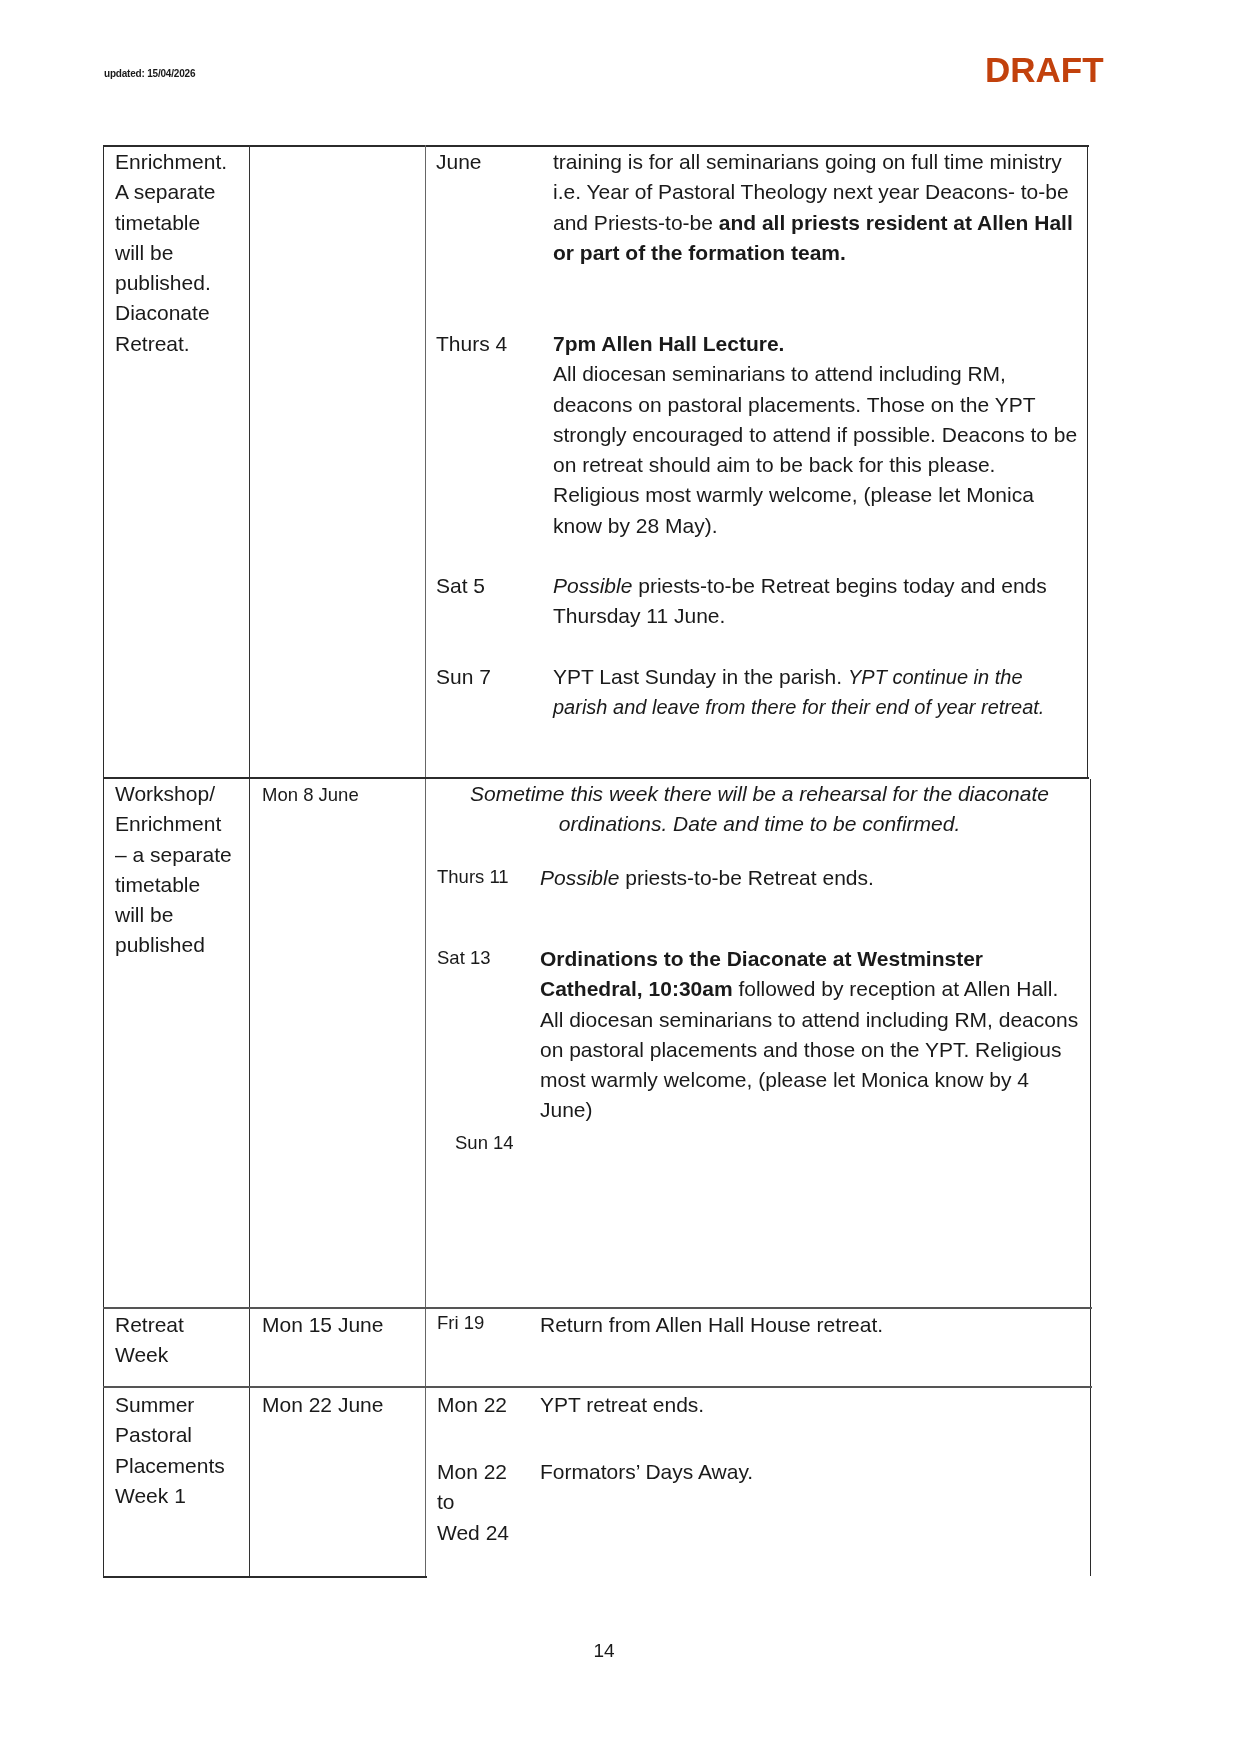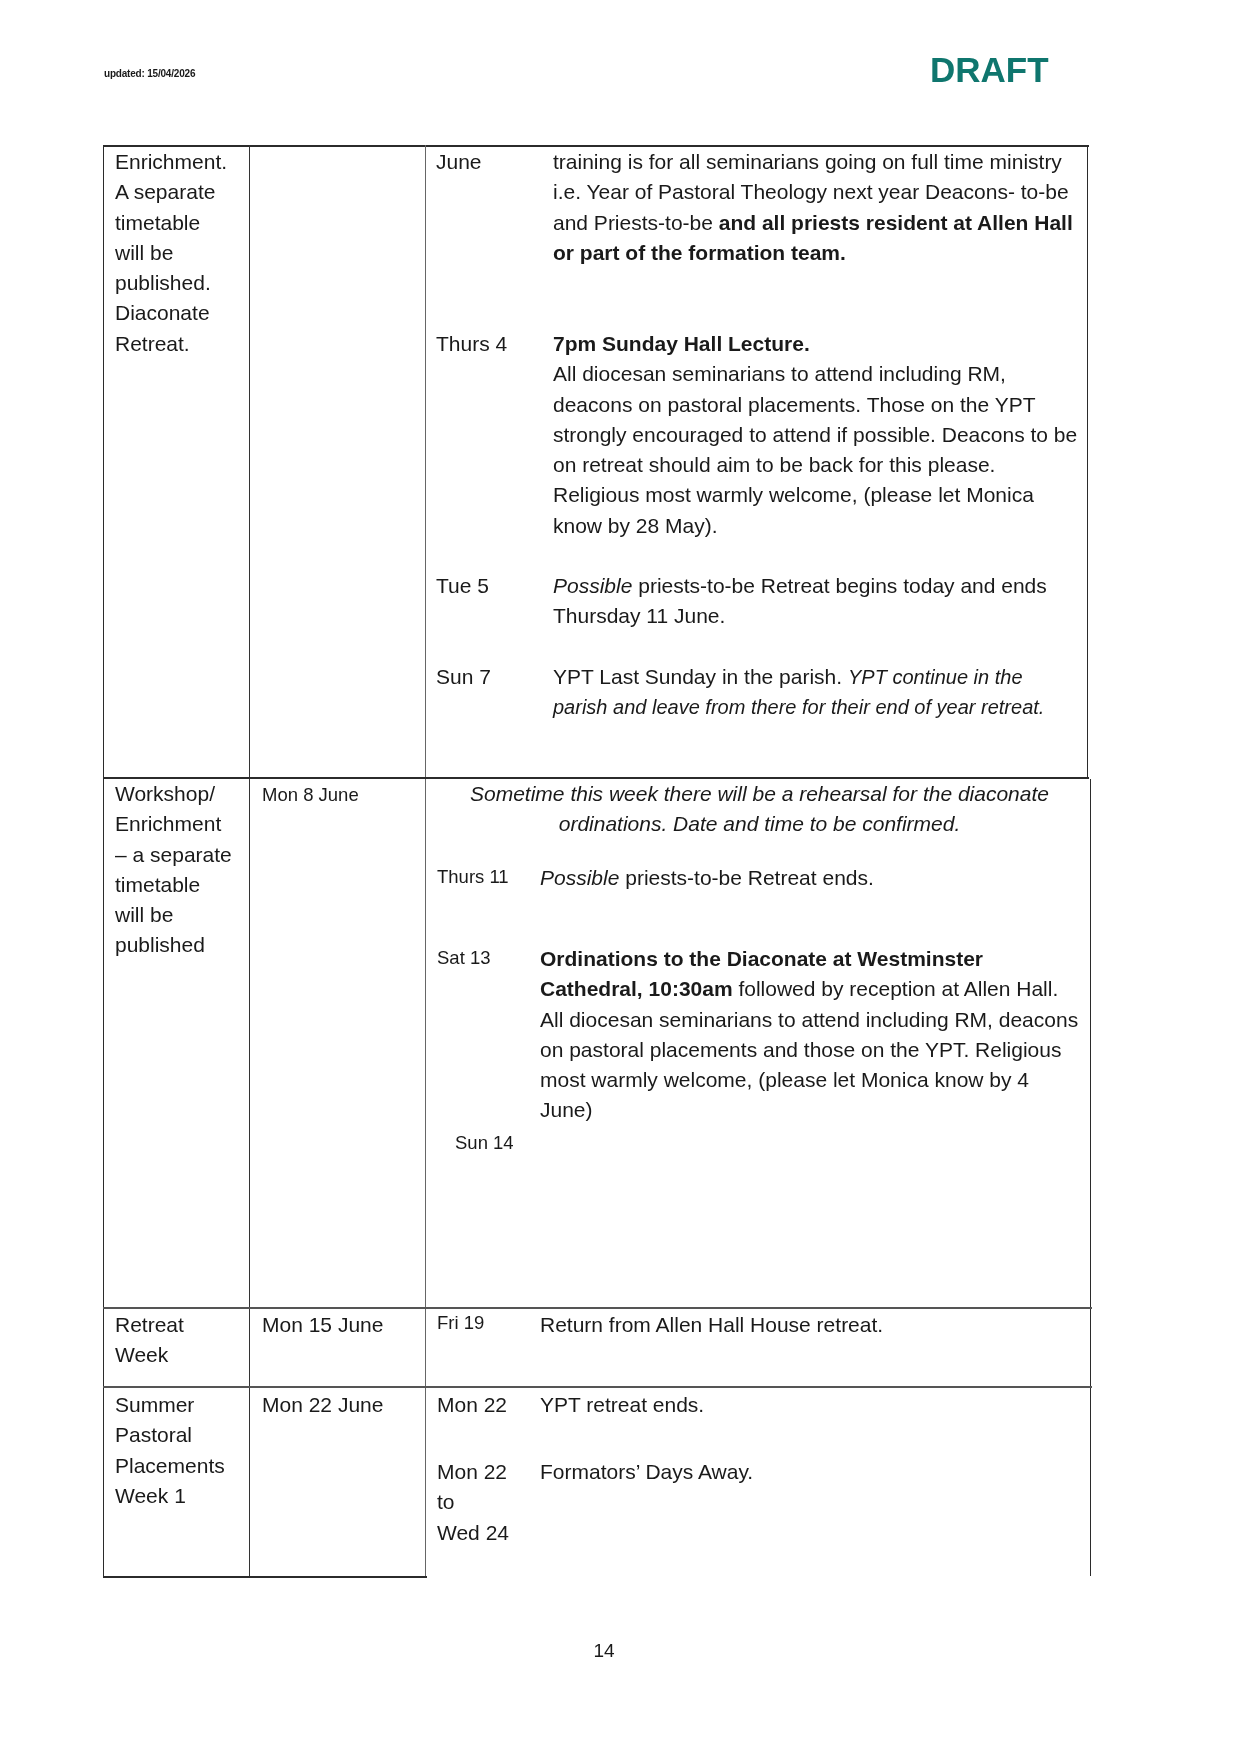--- a/index.html
+++ b/index.html
@@ -6,22 +6,22 @@
   body {
     width: 1241px; height: 1755px; position: relative; overflow: hidden;
     font-family: "Liberation Sans", "DejaVu Sans", sans-serif;
     color: #1a1a1a;
   }
   .updated {
     position: absolute; left: 104px; top: 68px;
     font-size: 10px; font-weight: bold; letter-spacing: -0.2px;
   }
   .draft {
-    position: absolute; left: 930px; top: 50px;
-    font-size: 35px; font-weight: bold; color: #0f766e; letter-spacing: 0px;
+    position: absolute; left: 985px; top: 50px;
+    font-size: 35px; font-weight: bold; color: #c2410c; letter-spacing: 0px;
   }
   .page-number {
     position: absolute; left: 0; width: 1208px; top: 1640px;
     text-align: center; font-size: 19px;
   }
   .cell-text { font-size: 21px; line-height: 30.3px; }
   .sm { font-size: 18.5px; }
   .vline { position: absolute; width: 1.4px; background: #555; }
   .hline { position: absolute; height: 1.6px; background: #2b2b2b; }
   .txt { position: absolute; white-space: nowrap; }
@@ -61,25 +61,25 @@
     <div>Retreat.</div>
   </div>
 
   <div class="txt cell-text" style="left:436px; top:147px;">June</div>
   <div class="para" style="left:553px; top:147px; width:530px;">
     <span>training is for all seminarians going on full time ministry i.e. Year of Pastoral Theology next year Deacons- to-be and Priests-to-be </span><b>and all priests resident at Allen Hall or part of the formation team.</b>
   </div>
 
   <div class="txt cell-text" style="left:436px; top:329px;">Thurs 4</div>
   <div class="para" style="left:553px; top:329px; width:530px;">
-    <b>7pm Sunday Hall Lecture.</b><br>
+    <b>7pm Allen Hall Lecture.</b><br>
     <span>All diocesan seminarians to attend including RM, deacons on pastoral placements. Those on the YPT strongly encouraged to attend if possible. Deacons to be on retreat should aim to be back for this please. Religious most warmly welcome, (please let Monica know by 28 May).</span>
   </div>
 
-  <div class="txt cell-text" style="left:436px; top:571px;">Tue 5</div>
+  <div class="txt cell-text" style="left:436px; top:571px;">Sat 5</div>
   <div class="para" style="left:553px; top:571px; width:520px;">
     <i>Possible</i><span> priests-to-be Retreat begins today and ends Thursday 11 June.</span>
   </div>
 
   <div class="txt cell-text" style="left:436px; top:662px;">Sun 7</div>
   <div class="para" style="left:553px; top:662px; width:525px;">
     <span>YPT Last Sunday in the parish.  </span><i style="font-size:20px;">YPT continue in the parish and leave from there for their end of year retreat.</i>
   </div>
 </div>
 

